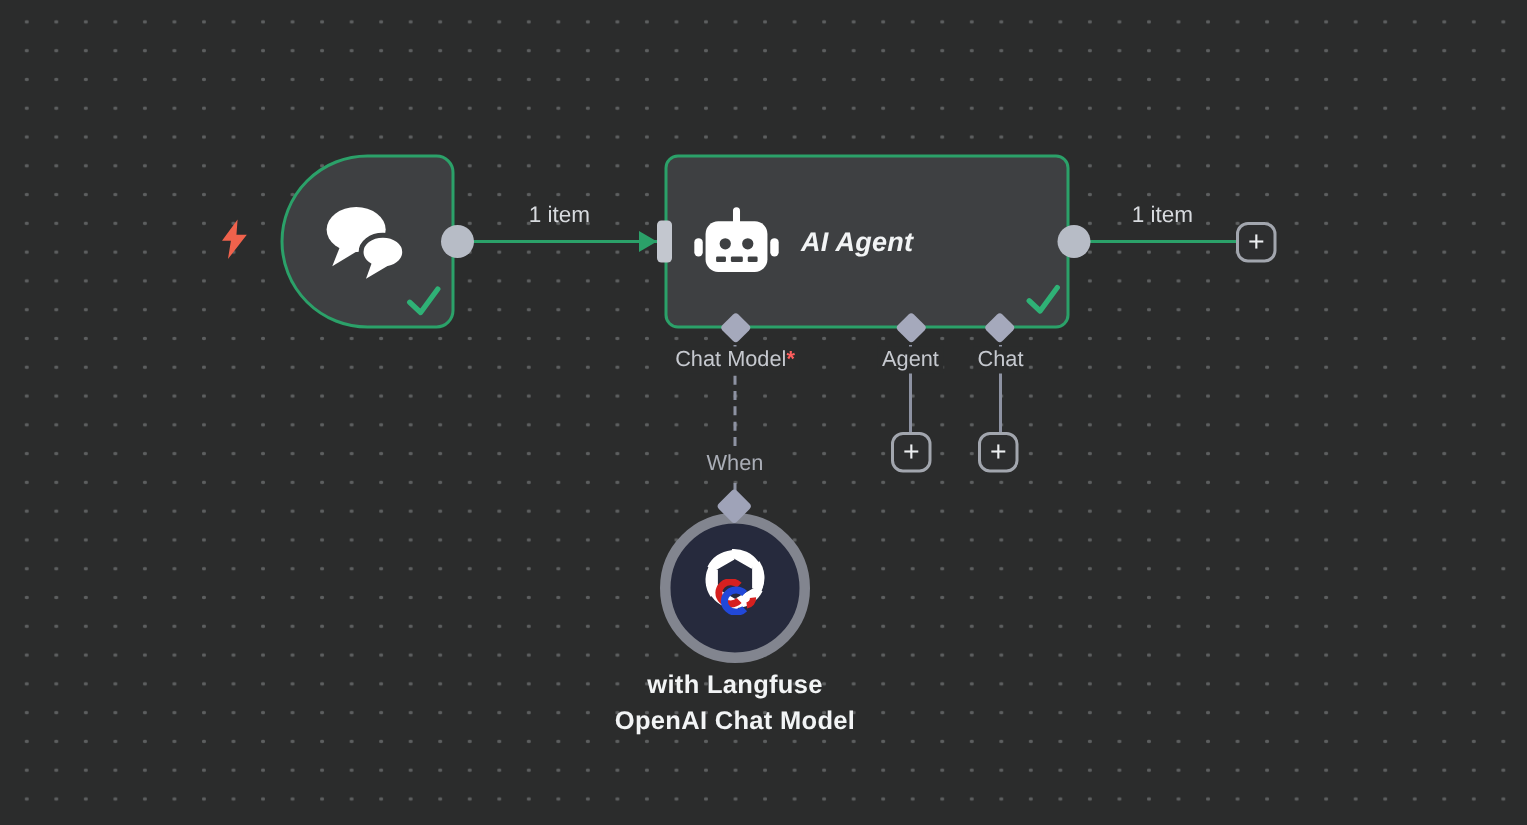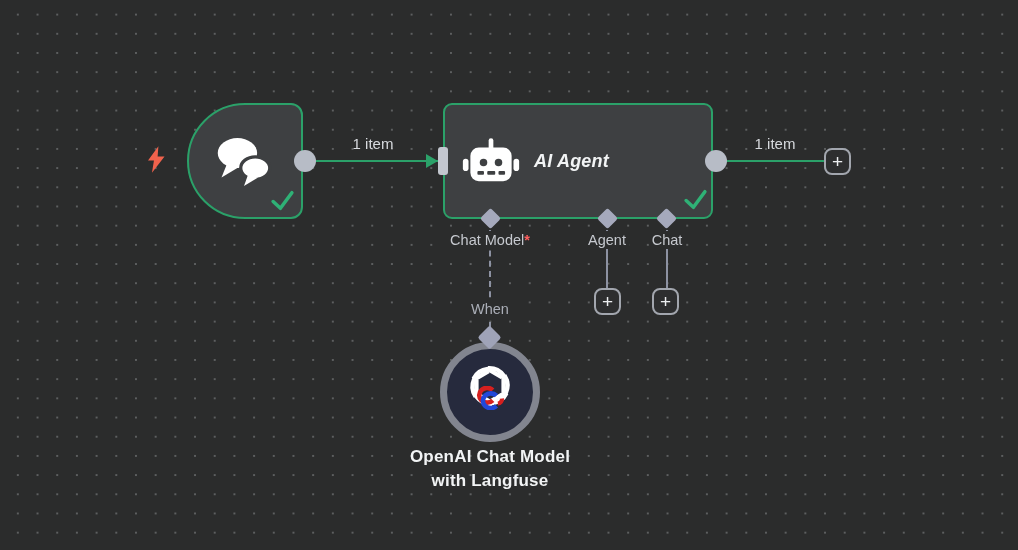--- a/index.html
+++ b/index.html
@@ -247,17 +247,17 @@
     </g>
   </svg>
 
   <svg id="langfuse-icon" class="icon" width="38" height="24" viewBox="0 0 40 26">
     <path d="M23 4.5 A 8.5 8 0 1 0 23 15.5" stroke="#d6201f" stroke-width="5" fill="none"></path>
     <path d="M27 10.5 A 8.5 8 0 1 0 27 21.5" stroke="#2148d9" stroke-width="5" fill="none"></path>
     <path d="M28.5 19 A 5 5 0 0 0 33 13.5" stroke="#d6201f" stroke-width="4.5" fill="none"></path>
   </svg>
 
   <div id="model-label" class="node-label">
+    <div>with Langfuse</div>
     <div>OpenAI Chat Model</div>
-    <div>with Langfuse</div>
   </div>
 
 </div>
 
 </body></html>

